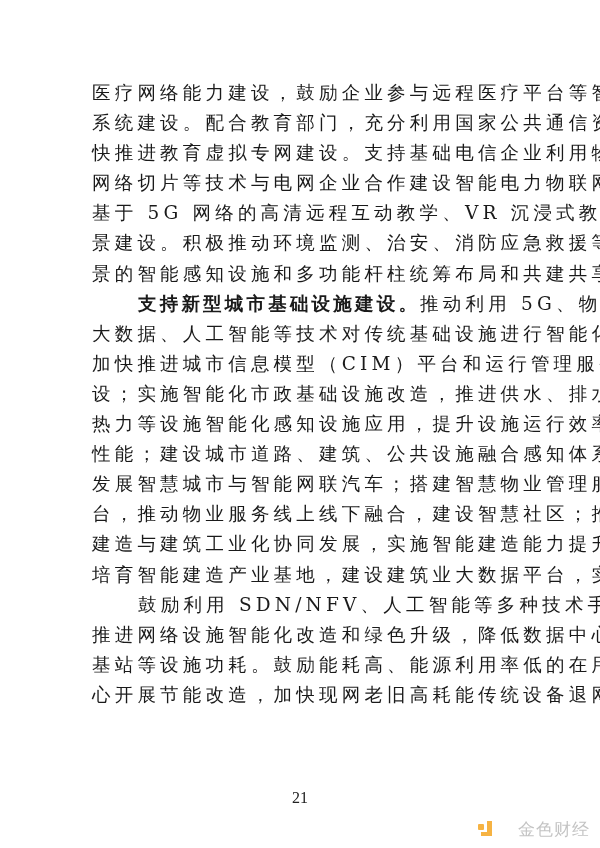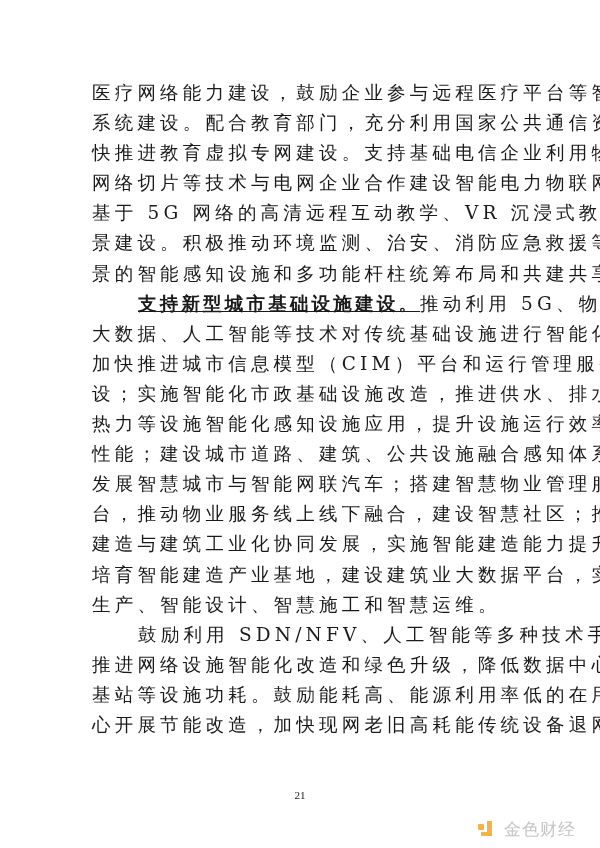--- a/index.html
+++ b/index.html
@@ -9,28 +9,28 @@
   .line {
     font-family: "DejaVu Serif", "Liberation Serif", serif;
     font-size: 18.5px;
     line-height: 30.1px;
     height: 30.1px;
     color: #1a1a1a;
     white-space: nowrap;
     letter-spacing: 4.2px;
   }
   .indent { padding-left: 46px; }
-  .bold { font-weight: bold; letter-spacing: 3.2px; text-decoration: underline; }
+  .bold { font-weight: bold; letter-spacing: 3.2px; }
   .page-number {
     position: absolute; left: 0; width: 600px; top: 789px; text-align: center;
-    font-family: "Liberation Serif", serif; font-size: 11px; color: #222;
+    font-family: "Liberation Serif", serif; font-size: 16px; color: #222;
   }
   .watermark {
     position: absolute; left: 478px; top: 818px; height: 22px;
-    display: flex; align-items: center; gap: 8px; opacity: 0.85;
+    display: flex; align-items: center; gap: 22px; opacity: 0.85;
   }
   .wm-logo { width: 18px; height: 16px; position: relative; }
   .wm-logo .dot { position: absolute; left: 0; top: 3px; width: 6px; height: 6px; background: #f5a623; border-radius: 1px; }
   .wm-logo .bar { position: absolute; left: 9px; top: 0; width: 5px; height: 14px; background: #f5a623; }
   .wm-logo .base { position: absolute; left: 3px; top: 11px; width: 11px; height: 4px; background: #f5a623; }
   .wm-text {
     font-family: "DejaVu Sans", sans-serif; font-size: 17px; color: #b9b9b9; letter-spacing: 1px;
   }
 </style>
 </head>
@@ -48,21 +48,20 @@
       <div class="line indent"><span class="bold">支持新型城市基础设施建设。</span><span>推动利用 5G、物联网、</span></div>
       <div class="line"><span>大数据、人工智能等技术对传统基础设施进行智能化升级。</span></div>
       <div class="line"><span>加快推进城市信息模型（CIM）平台和运行管理服务平台建</span></div>
       <div class="line"><span>设；实施智能化市政基础设施改造，推进供水、排水、燃气、</span></div>
       <div class="line"><span>热力等设施智能化感知设施应用，提升设施运行效率和安全</span></div>
       <div class="line"><span>性能；建设城市道路、建筑、公共设施融合感知体系，协同</span></div>
       <div class="line"><span>发展智慧城市与智能网联汽车；搭建智慧物业管理服务平</span></div>
       <div class="line"><span>台，推动物业服务线上线下融合，建设智慧社区；推动智能</span></div>
       <div class="line"><span>建造与建筑工业化协同发展，实施智能建造能力提升工程，</span></div>
       <div class="line"><span>培育智能建造产业基地，建设建筑业大数据平台，实现智能</span></div>
-      <div class="line"><span>生产、智能设计、智慧施工和智慧运维。</span></div>
       <div class="line indent"><span>鼓励利用 SDN/NFV、人工智能等多种技术手段，积极</span></div>
       <div class="line"><span>推进网络设施智能化改造和绿色升级，降低数据中心、移动</span></div>
       <div class="line"><span>基站等设施功耗。鼓励能耗高、能源利用率低的在用数据中</span></div>
       <div class="line"><span>心开展节能改造，加快现网老旧高耗能传统设备退网或升级</span></div>
     </div>
   <div class="page-number">21</div>
   <div class="watermark">
     <div class="wm-logo">
       <div class="dot"></div>
         <div class="bar"></div>

